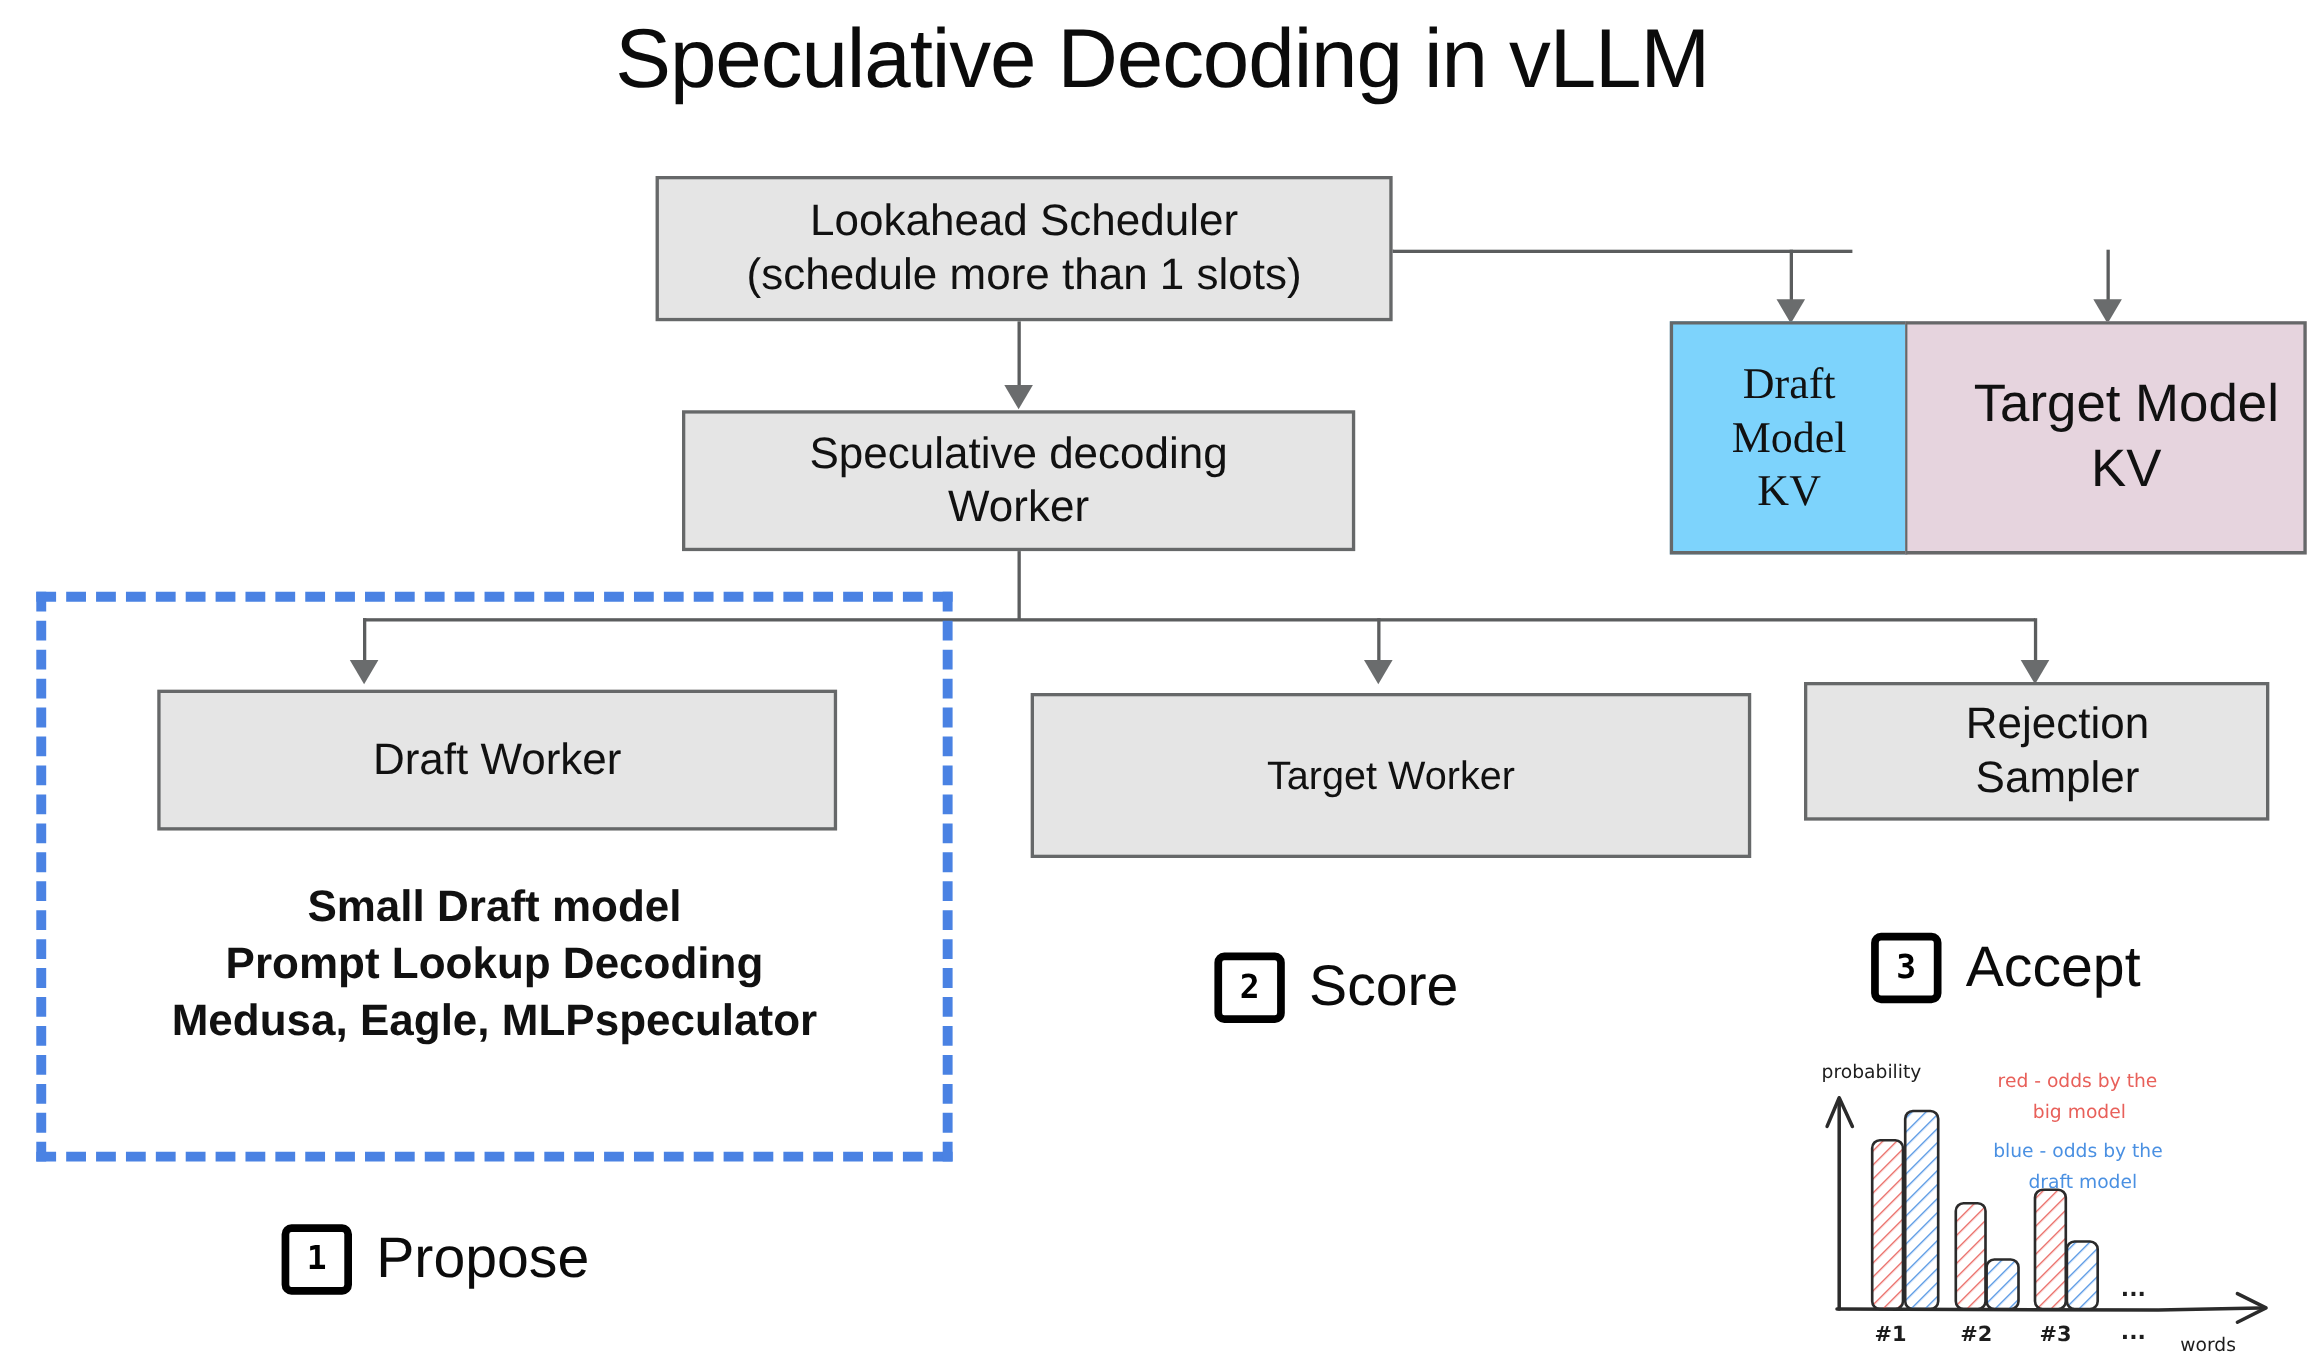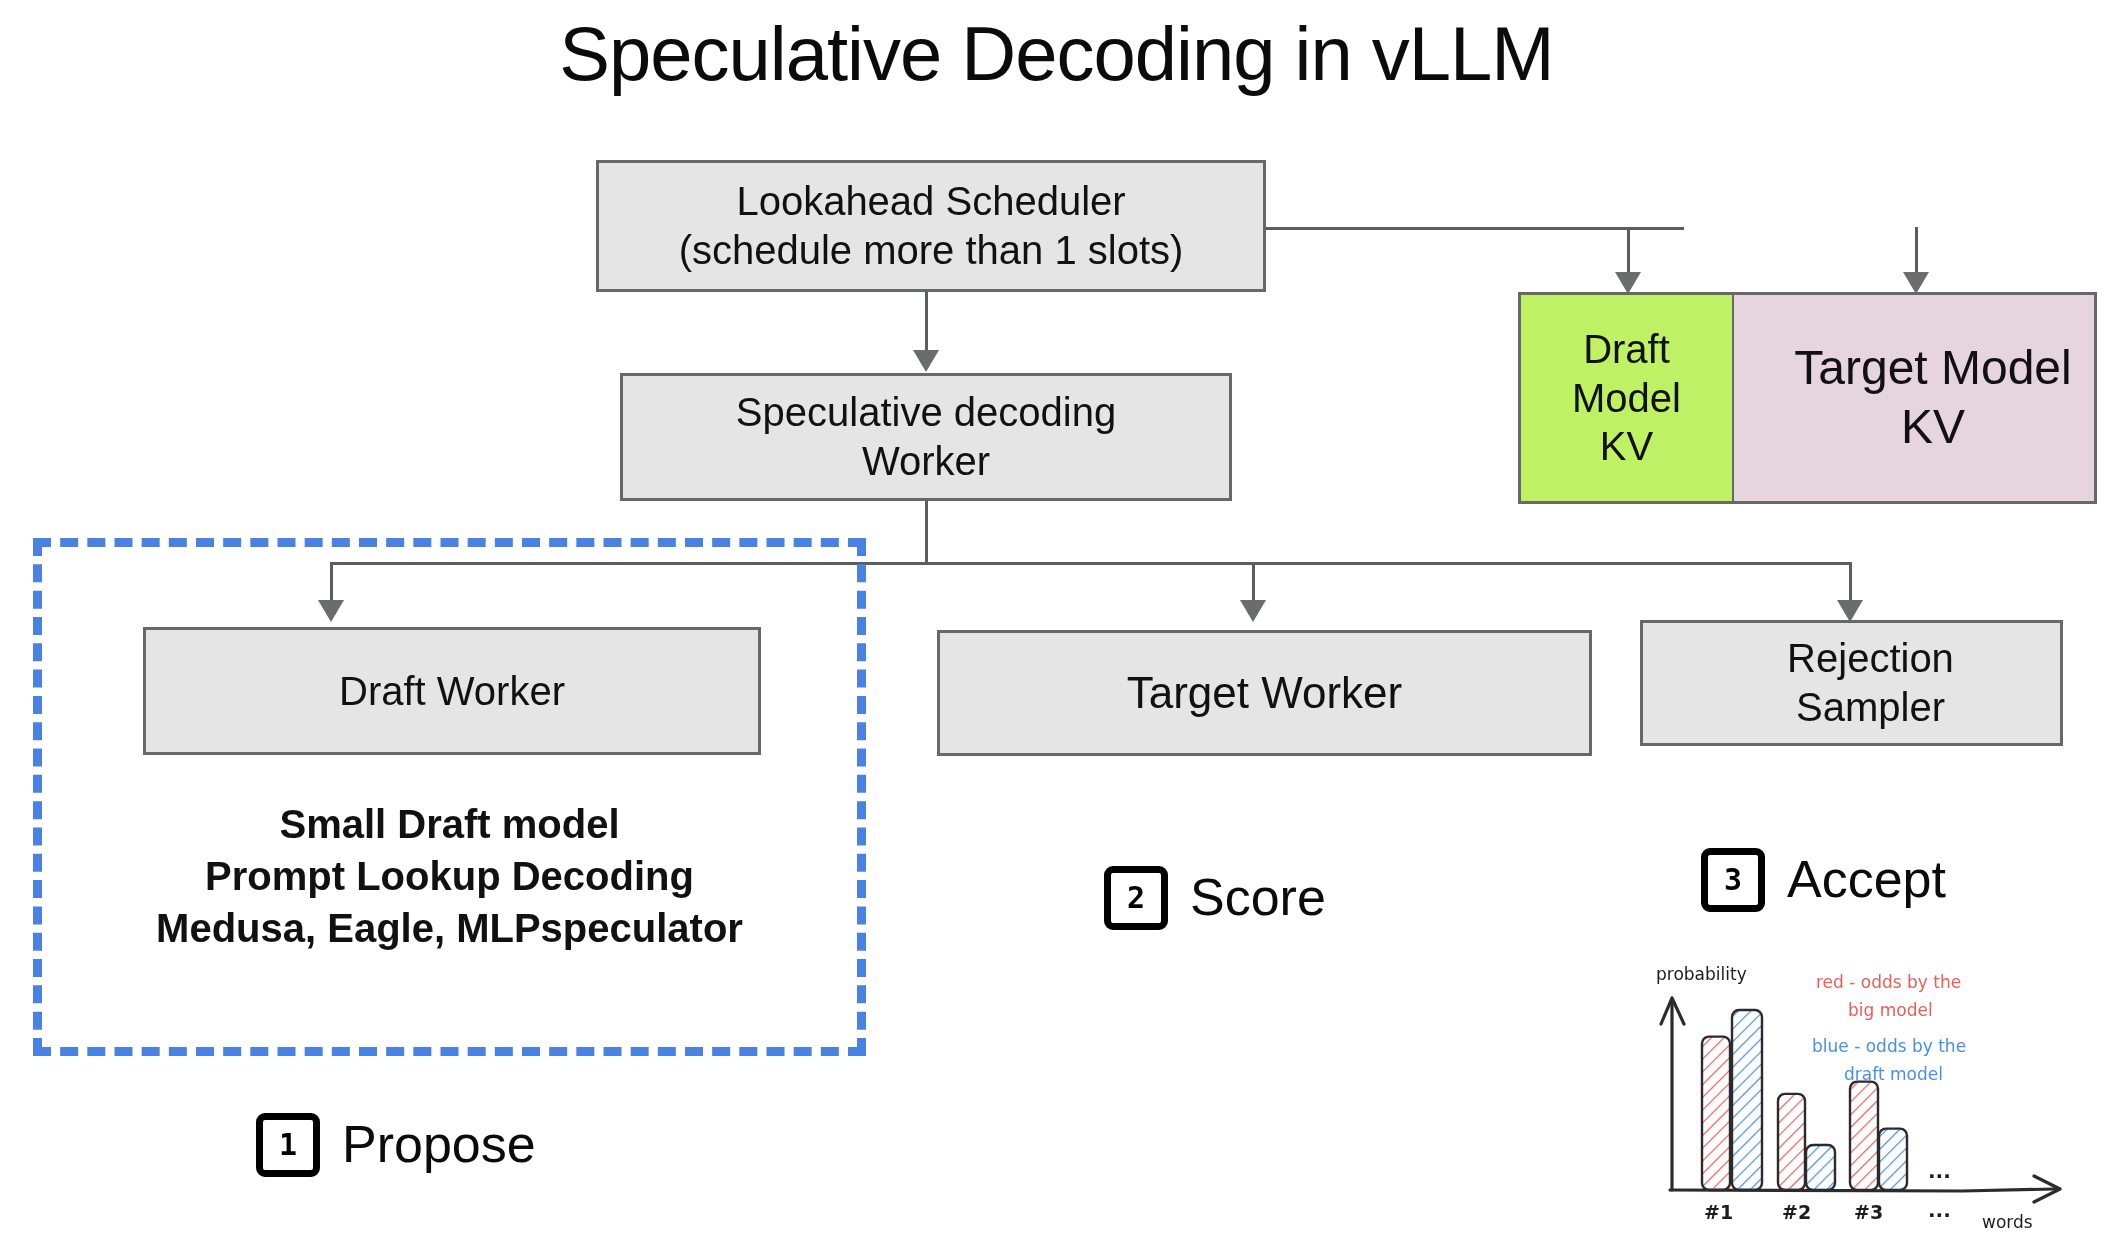--- a/index.html
+++ b/index.html
@@ -14,21 +14,21 @@
     color:#0b0b0b;
   }
 
   
   .node{
     position:absolute;box-sizing:border-box;
     background:#e5e5e5;border:3px solid #666869;
     display:flex;align-items:center;justify-content:center;text-align:center;
     font-size:38px;line-height:1.22;color:#111;padding:4px 10px;
   }
-  .node.kv-blue{background:#bef264;}
+  .node.kv-blue{background:#7dd3fc;font-family:Liberation Serif, serif;}
   .node.kv-pink{background:#e6d4de;}
   .node.kvjoin-left{border-right-width:2px;}
   .node.kvjoin-right{border-left-width:2px;}
 
   
   .dashed-region{
     position:absolute;box-sizing:border-box;
     border:9px dashed #4a82e3;background:transparent;
   }
 
@@ -106,21 +106,21 @@
 
   <div class="node kv-blue kvjoin-left" style="left:1518px;top:292px;width:216px;height:212px;white-space:pre-line;font-size:40px;">Draft
 Model
 KV</div>
 
   <div class="node kv-pink kvjoin-right" style="left:1732px;top:292px;width:365px;height:212px;white-space:pre-line;font-size:48px;padding-left:48px;">Target Model
 KV</div>
 
   <div class="node" style="left:143px;top:627px;width:618px;height:128px;font-size:40px;">Draft Worker</div>
 
-  <div class="node" style="left:937px;top:630px;width:655px;height:126px;font-size:44px;">Target Worker</div>
+  <div class="node" style="left:937px;top:630px;width:655px;height:150px;font-size:36px;">Target Worker</div>
 
   <div class="node" style="left:1640px;top:620px;width:423px;height:126px;white-space:pre-line;font-size:40px;padding-left:48px;">Rejection
 Sampler</div>
 
   <div class="note" style="left:33px;top:798px;width:833px;font-size:40px;font-weight:bold;">Small Draft model
 Prompt Lookup Decoding
 Medusa, Eagle, MLPspeculator</div>
 
   <div class="step" style="left:258px;top:1113px;">
     <span class="glyph">

